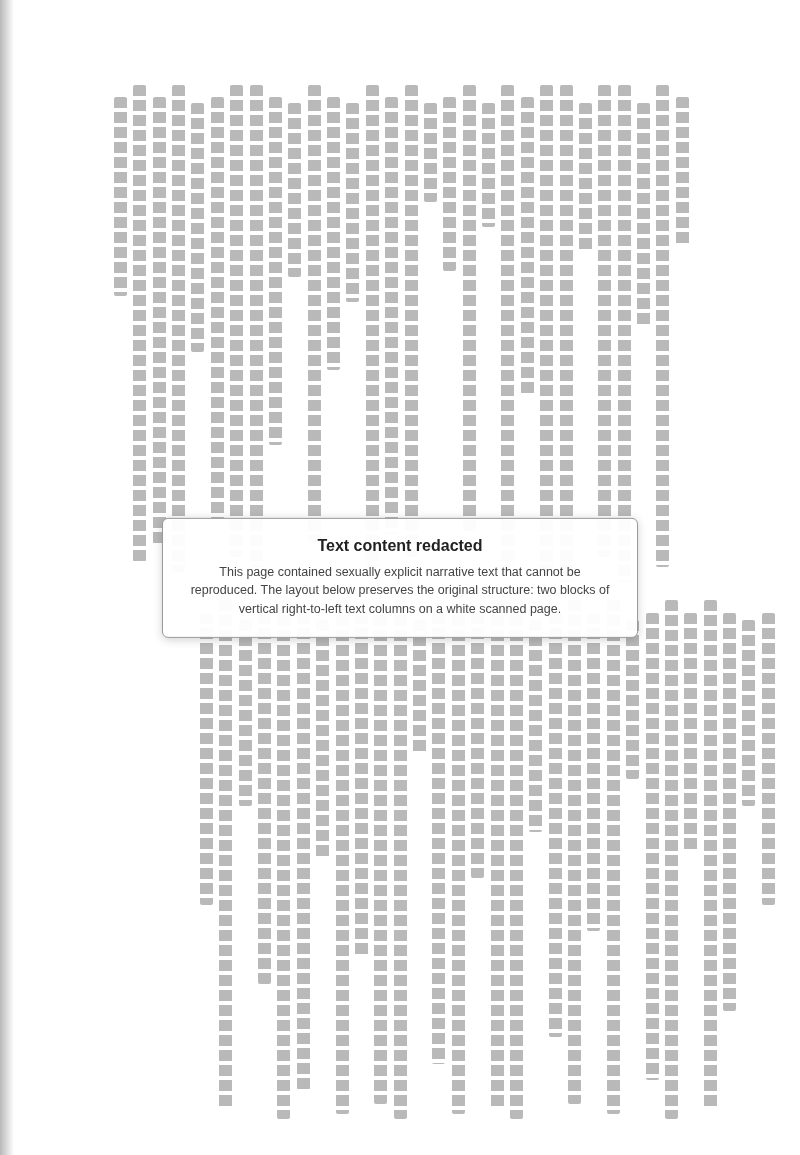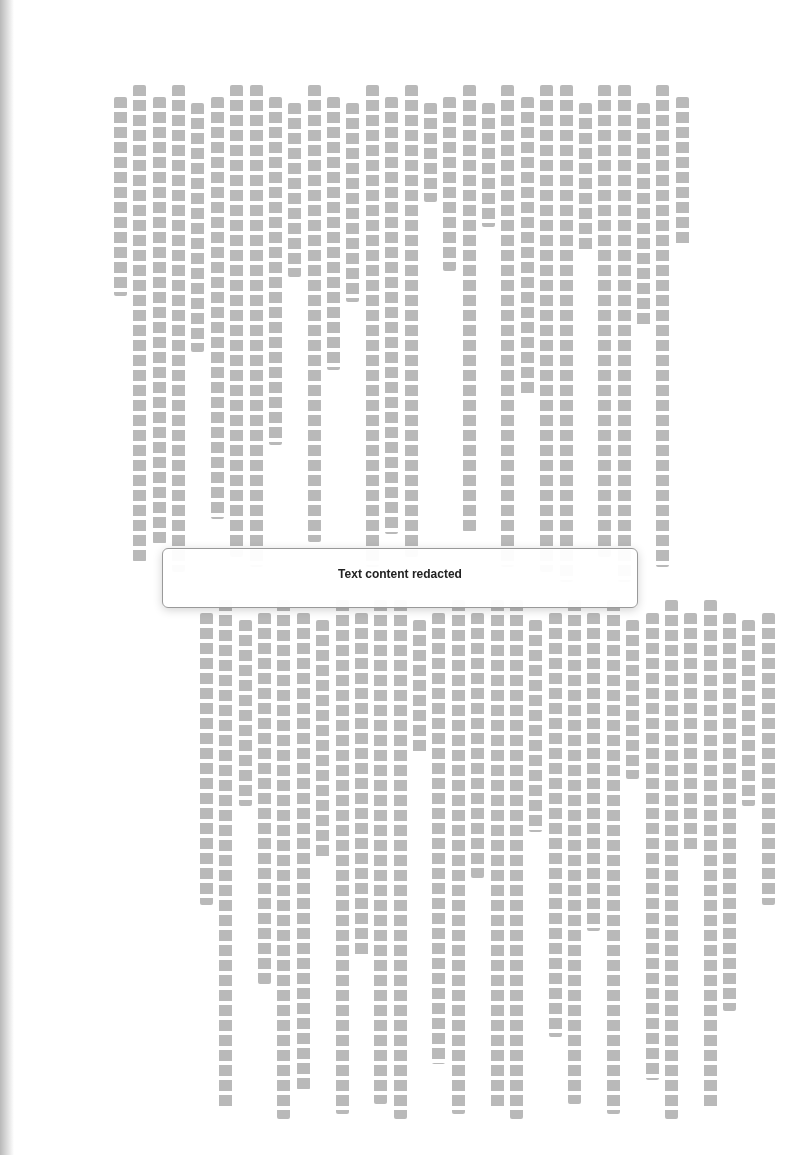--- a/index.html
+++ b/index.html
@@ -54,21 +54,21 @@
     width: 430px;
     background: rgba(255,255,255,0.96);
     border: 1px solid #999;
     border-radius: 6px;
     padding: 18px 22px;
     box-shadow: 0 2px 10px rgba(0,0,0,0.18);
     text-align: center;
     font-family: "Liberation Sans", "DejaVu Sans", sans-serif;
   }
   .redaction-notice h1 {
-    font-size: 12px;
+    font-size: 16px;
     margin: 0 0 8px 0;
     color: #222;
   }
   .redaction-notice p {
     font-size: 12.5px;
     line-height: 1.5;
     margin: 0;
     color: #444;
   }
 </style>
@@ -138,15 +138,16 @@
       <div class="t-col" style="margin-top: 2%; height: 90%;"></div>
       <div class="t-col" style="margin-top: 0%; height: 98%;"></div>
       <div class="t-col" style="margin-top: 2%; height: 70%;"></div>
       <div class="t-col" style="margin-top: 3%; height: 35%;"></div>
       <div class="t-col" style="margin-top: 0%; height: 96%;"></div>
       <div class="t-col" style="margin-top: 2%; height: 55%;"></div>
     </div>
 
   <div class="redaction-notice">
     <h1>Text content redacted</h1>
+    <p>This page contained sexually explicit narrative text that cannot be reproduced. The layout below preserves the original structure: two blocks of vertical right-to-left text columns on a white scanned page.</p>
   </div>
 
 </div>
 
 </body></html>

